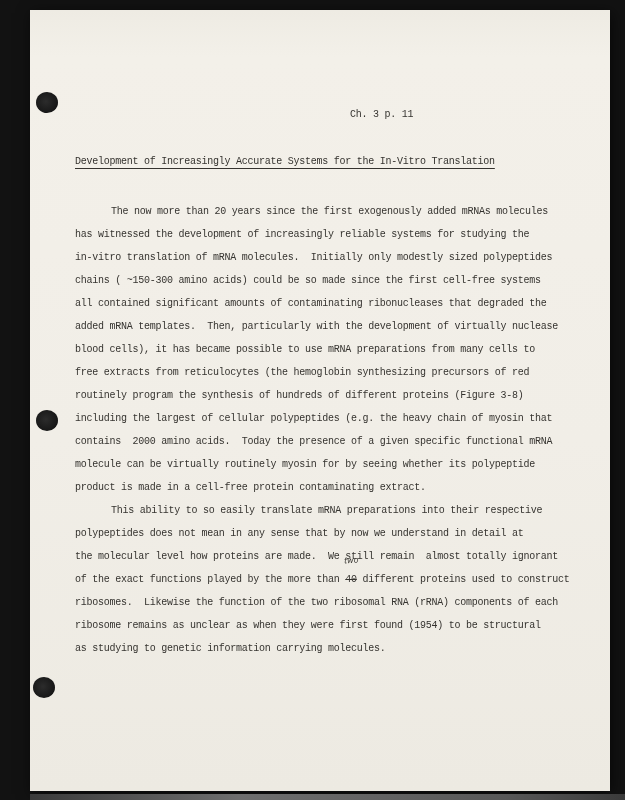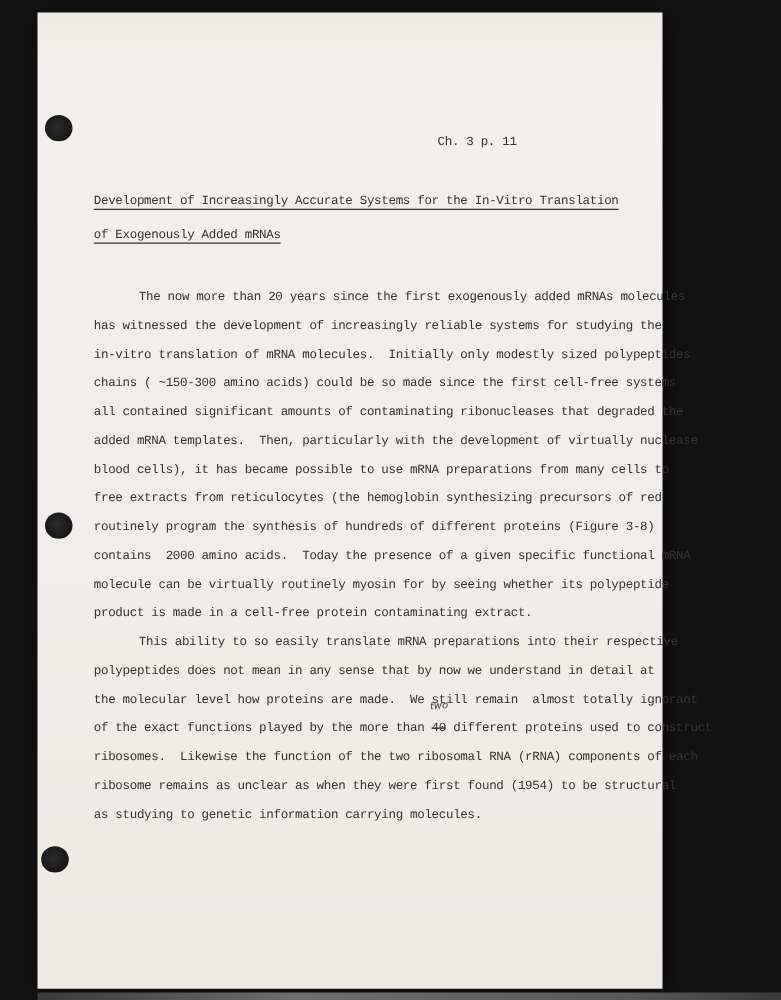--- a/index.html
+++ b/index.html
@@ -16,21 +16,21 @@
     left: 30px;
     right: 0;
     bottom: 0;
     height: 6px;
     background: linear-gradient(90deg, #3a3a3a, #6e6e6e 35%, #585858 80%, #3a3a3a);
   }
   .page {
     position: absolute;
     left: 30px;
     top: 10px;
-    width: 500px;
+    width: 580px;
     height: 781px;
     background: linear-gradient(180deg, #eeebe3 0%, #f3f0e9 6%, #f1eee7 55%, #edeae2 100%);
     box-shadow: 2px 3px 14px rgba(0,0,0,0.6);
   }
   .hole {
     position: absolute;
     width: 22px;
     height: 21px;
     border-radius: 50%;
     background: radial-gradient(circle at 45% 45%, #2c2c2c 0%, #151515 75%);
@@ -92,35 +92,35 @@
   <span class="hole hole-1"></span>
   <span class="hole hole-2"></span>
   <span class="hole hole-3"></span>
 
   <div class="content">
 
     <div class="header-line">Ch. 3 p. 11</div>
 
     <div class="title-block">
       <div class="title-line">Development of Increasingly Accurate Systems for the In-Vitro Translation</div>
-      <div class="title-line">of Exogenously Added mRNAs</div>
     </div>
 
     <div class="body-text">
 
       <div>
           <div class="line indent">The now more than 20 years since the first exogenously added mRNAs molecules</div>
           <div class="line">has witnessed the development of increasingly reliable systems for studying the</div>
           <div class="line">in-vitro translation of mRNA molecules.  Initially only modestly sized polypeptides</div>
           <div class="line">chains ( ~150-300 amino acids) could be so made since the first cell-free systems</div>
           <div class="line">all contained significant amounts of contaminating ribonucleases that degraded the</div>
           <div class="line">added mRNA templates.  Then, particularly with the development of virtually nuclease</div>
           <div class="line">blood cells), it has became possible to use mRNA preparations from many cells to</div>
           <div class="line">free extracts from reticulocytes (the hemoglobin synthesizing precursors of red</div>
           <div class="line">routinely program the synthesis of hundreds of different proteins (Figure 3-8)</div>
+          <div class="line">including the largest of cellular polypeptides (e.g. the heavy chain of myosin that</div>
           <div class="line">contains  2000 amino acids.  Today the presence of a given specific functional mRNA</div>
           <div class="line">molecule can be virtually routinely myosin for by seeing whether its polypeptide</div>
           <div class="line">product is made in a cell-free protein contaminating extract.</div>
         </div>
 
       <div>
         <div>
             <div class="line indent">This ability to so easily translate mRNA preparations into their respective</div>
             <div class="line">polypeptides does not mean in any sense that by now we understand in detail at</div>
             <div class="line">the molecular level how proteins are made.  We still remain  almost totally ignorant</div>

